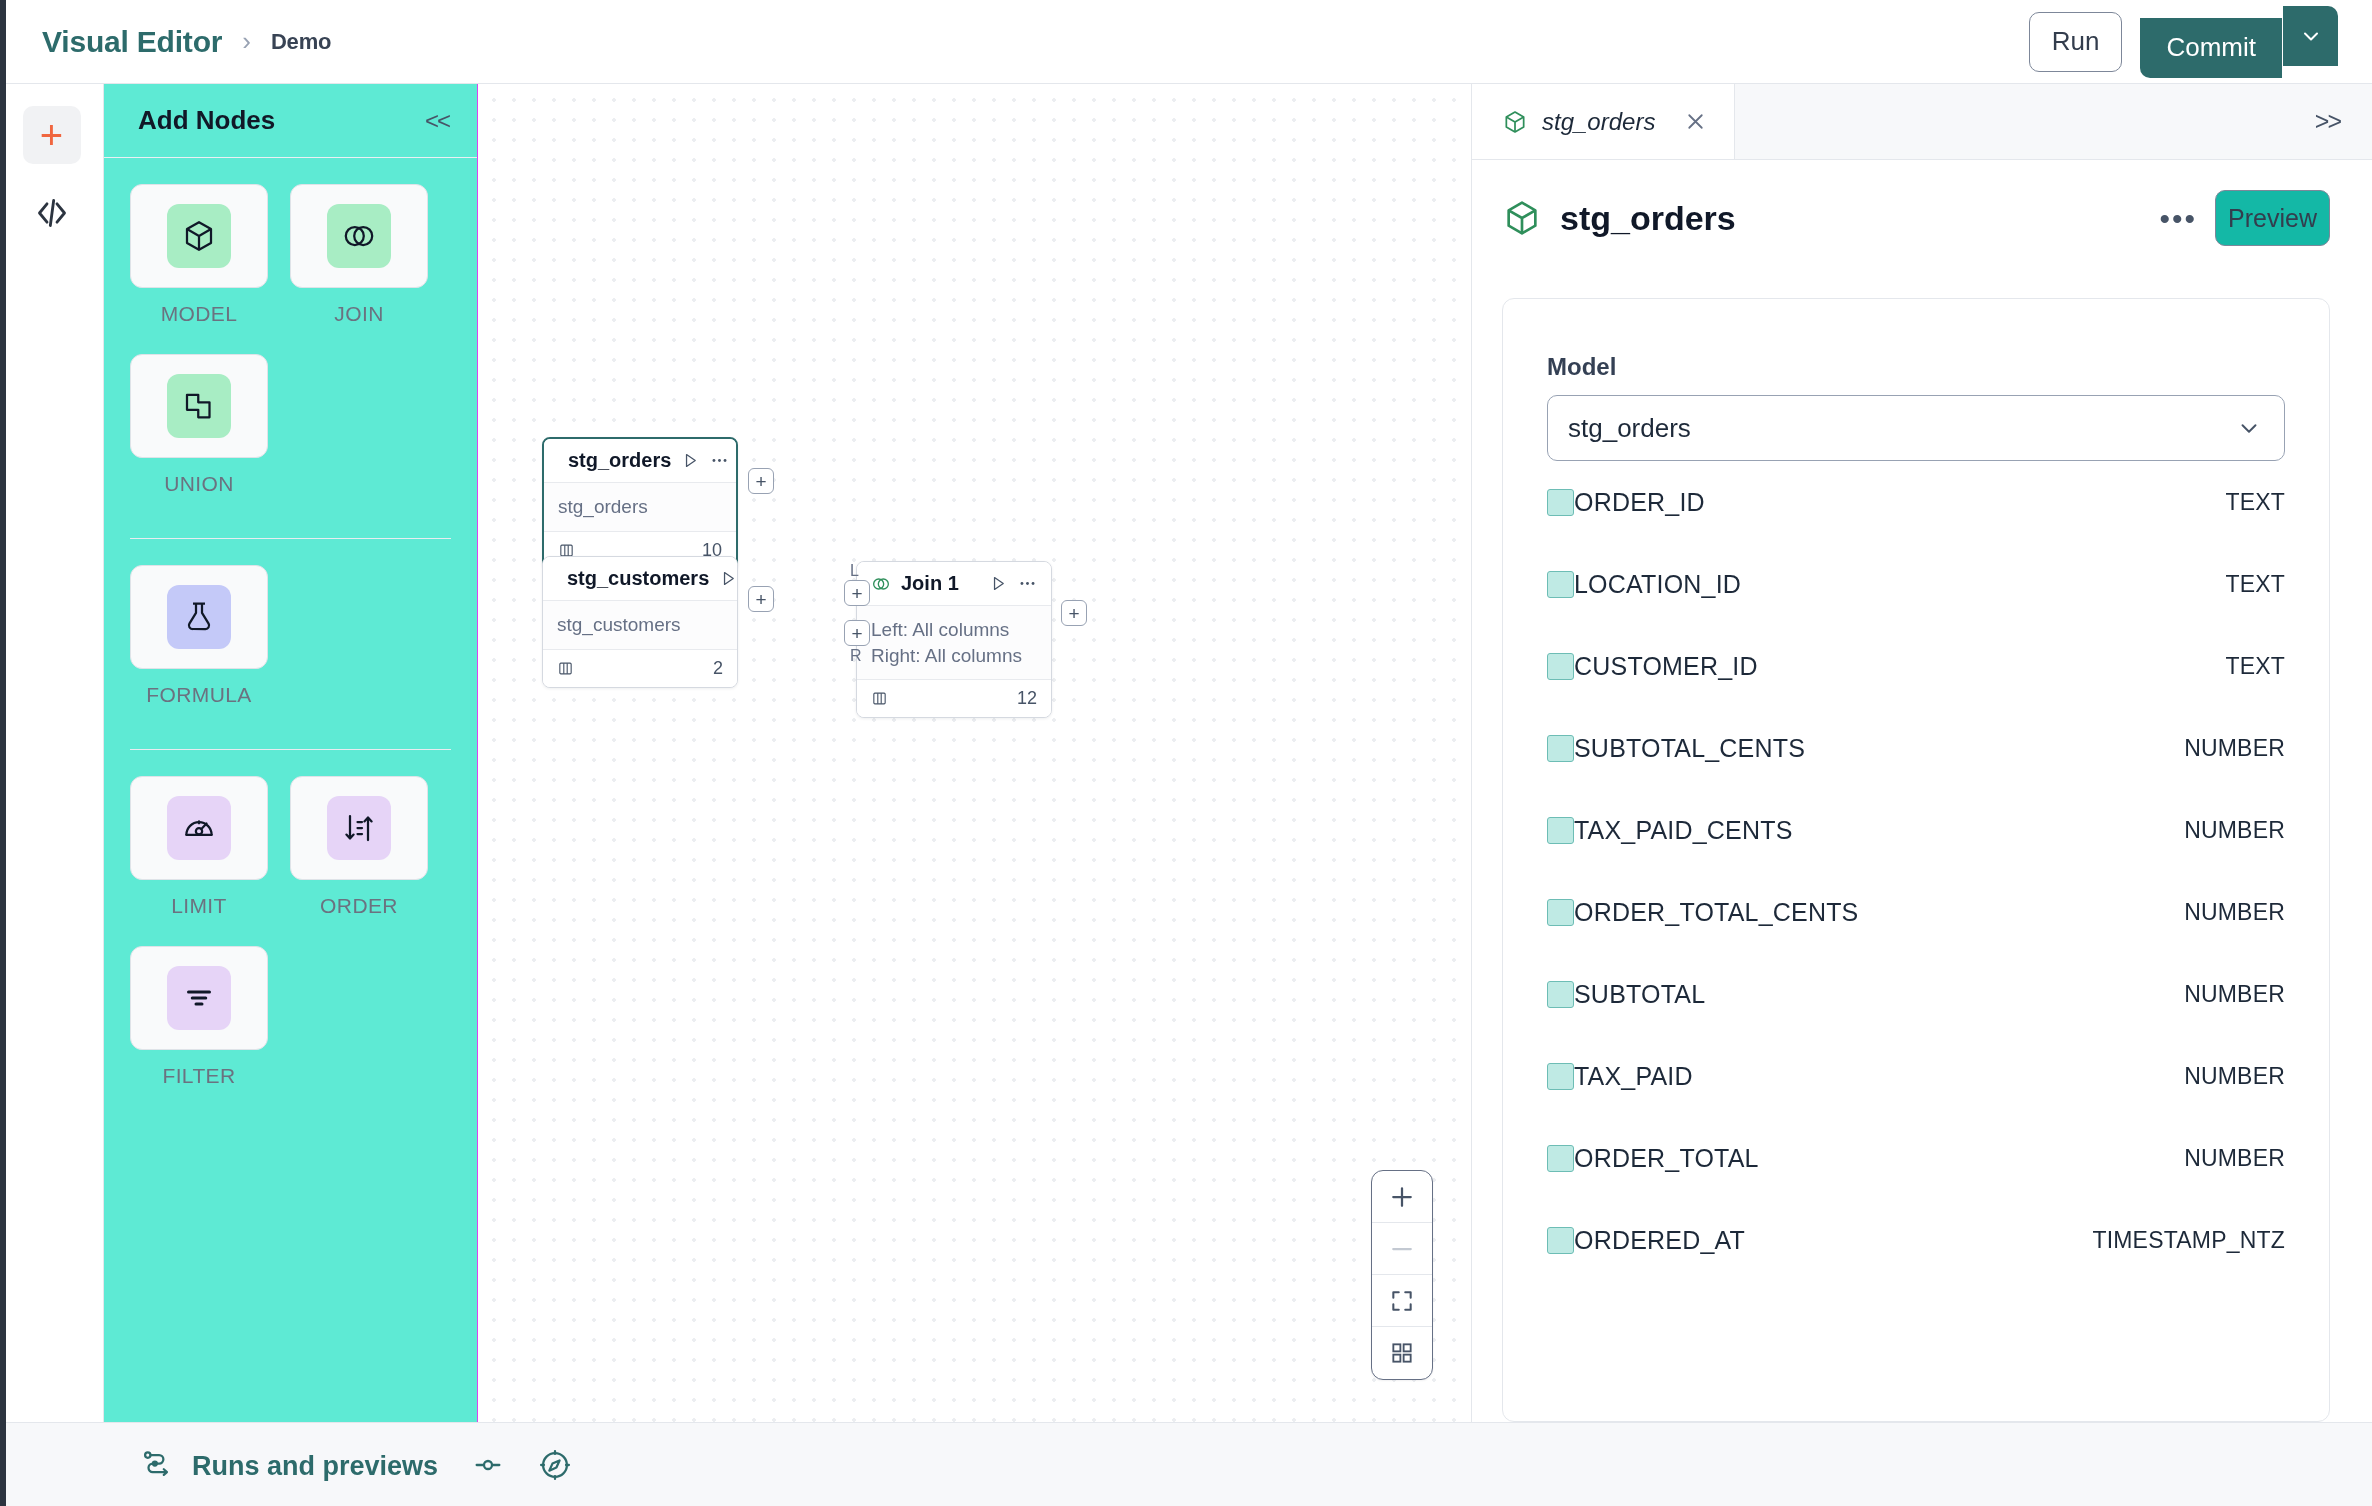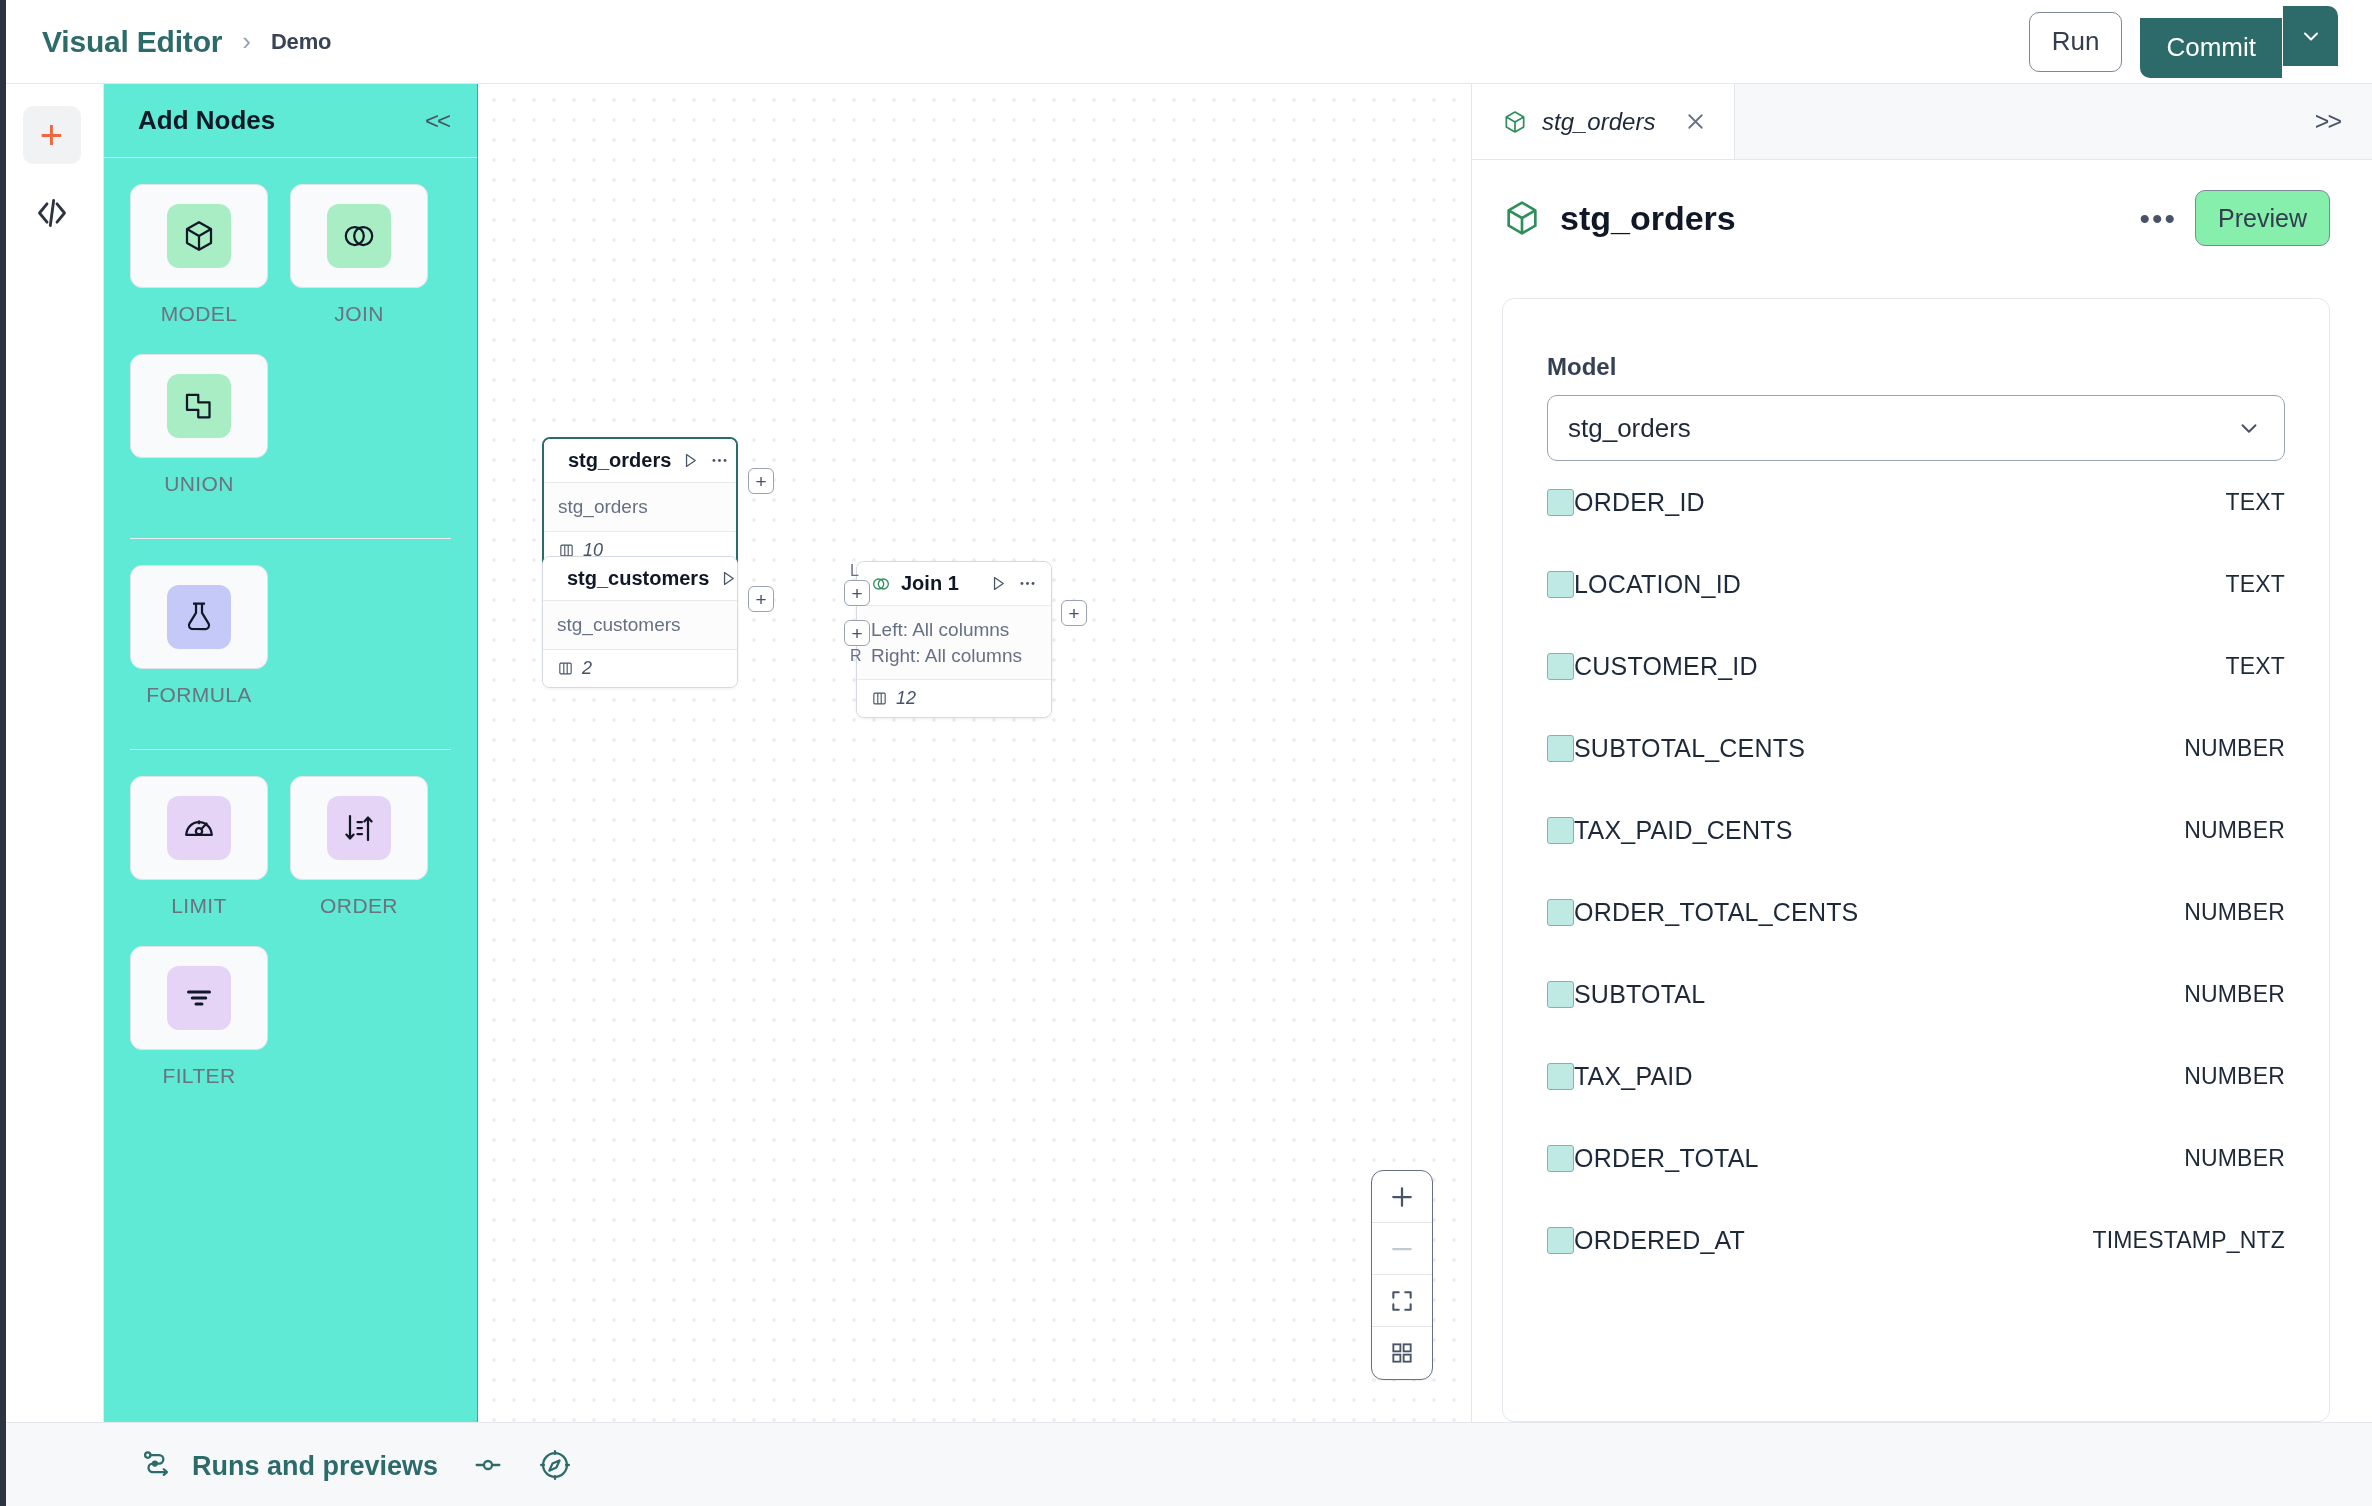--- a/index.html
+++ b/index.html
@@ -116,22 +116,22 @@
   .fnode.selected { border: 2.5px solid #2d6b6b; }
   .fn-head {
     display: flex; align-items: center; gap: 10px;
     padding: 10px 14px; border-bottom: 1px solid #e8eaee; background: #ffffff;
   }
   .fn-title { font-size: 20px; font-weight: bold; color: #101828; flex: 1; }
   .fn-hicon { color: #475467; display: flex; align-items: center; cursor: pointer; }
   .fn-body { padding: 11px 14px; border-bottom: 1px solid #e8eaee; background: #fcfcfd; }
   .fn-body-line { font-size: 19px; color: #667085; line-height: 1.35; }
   .fn-foot {
-    padding: 8px 14px; display: flex; align-items: center; justify-content: flex-start;
-    gap: 8px; background: #ffffff; font-style: italic;
+    padding: 8px 14px; display: flex; align-items: center; justify-content: space-between;
+    gap: 8px; background: #ffffff;
   }
   .fn-count { font-size: 18px; color: #475467; }
 
   .port {
     position: absolute; width: 26px; height: 26px; border-radius: 6px;
     background: #ffffff; border: 1.4px solid #98a2b3;
     display: flex; align-items: center; justify-content: center;
     font-size: 19px; color: #475467; cursor: pointer; line-height: 1;
   }
   .port-label {
@@ -166,22 +166,22 @@
   .rp-tab-close { color: #667085; margin-left: 14px; cursor: pointer; display: flex; }
   .rp-tabs-spacer { flex: 1; display: flex; align-items: center; justify-content: flex-end; padding-right: 32px; }
   .rp-expand { font-size: 25px; color: #475467; cursor: pointer; letter-spacing: -2px; }
 
   .rp-titlerow {
     display: flex; align-items: center; padding: 30px 42px 0 30px; gap: 18px;
   }
   .rp-title { font-size: 34px; font-weight: bold; color: #101828; flex: 1; }
   .rp-dots { font-size: 30px; color: #475467; cursor: pointer; line-height: 0.5; letter-spacing: 2px; }
   .btn-preview {
-    height: 56px; padding: 0 22px; border: 1.6px solid #7d8799; border-radius: 10px;
-    background: #86efac; color: #333d4d; font-size: 25px;
+    height: 56px; padding: 0 12px; border: 1.6px solid #7d8799; border-radius: 10px;
+    background: #14b8a6; color: #333d4d; font-size: 25px;
     display: flex; align-items: center; cursor: pointer;
     font-family: "Liberation Sans", sans-serif;
   }
 
   .rp-card {
     margin: 52px 42px 0 30px; border: 1.4px solid #e4e7ec; border-radius: 12px;
     flex: 1; min-height: 0; overflow: hidden; padding: 54px 44px 0 44px;
   }
   .field-label { font-size: 24px; font-weight: bold; color: #344054; margin-bottom: 14px; }
   .select {

